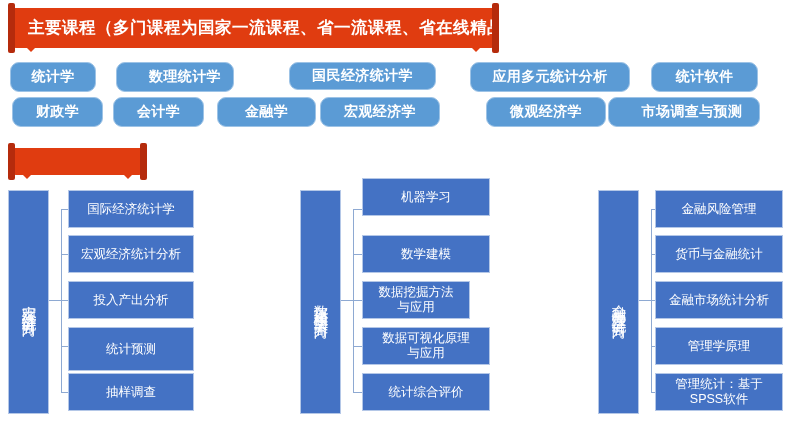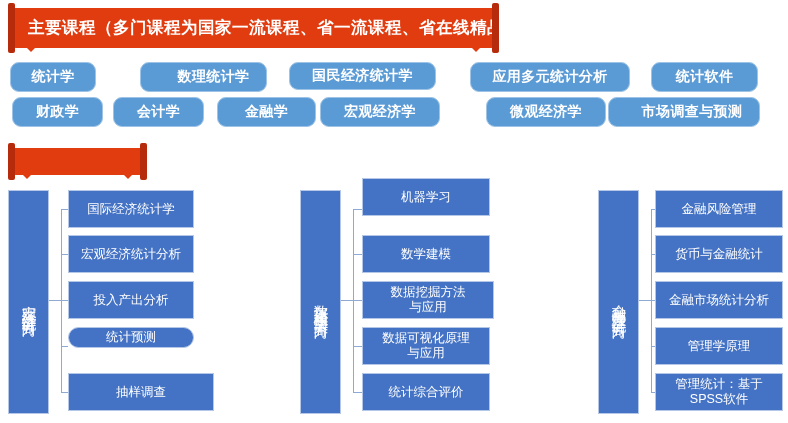--- a/index.html
+++ b/index.html
@@ -145,21 +145,21 @@
     <span class="tail left"></span>
     <span class="tail right"></span>
     <span class="notch" style="left:10px"></span>
     <span class="notch" style="right:10px"></span>
   </div>
 
   <div id="core-row1">
       <div class="pill" style="left: 10px; top: 62px; width: 86px; height: 30px;">
         <span>统计学</span>
       </div>
-      <div class="pill" style="left: 140px; top: 62px; width: 127px; height: 30px; padding-left: 20px;">
+      <div class="pill" style="left: 116px; top: 62px; width: 118px; height: 30px; padding-left: 20px;">
         <span>数理统计学</span>
       </div>
       <div class="pill" style="left: 289px; top: 62px; width: 147px; height: 28px;">
         <span>国民经济统计学</span>
       </div>
       <div class="pill" style="left: 470px; top: 62px; width: 160px; height: 30px;">
         <span>应用多元统计分析</span>
       </div>
       <div class="pill" style="left: 651px; top: 62px; width: 107px; height: 30px;">
         <span>统计软件</span>
@@ -189,32 +189,32 @@
       <div class="col-label" style="left: 8px; top: 190px; width: 41px; height: 224px;">宏观经济统计方向</div>
       <div class="conn v" style="left: 61px; top: 209px; height: 183px;"></div>
       <div class="conn h" style="left: 49px; top: 300px; width: 12px;"></div>
       <div class="conn h" style="left: 61px; top: 209px; width: 7px;"></div>
       <div class="item" style="left: 68px; top: 190px; width: 126px; height: 38px;">国际经济统计学</div>
       <div class="conn h" style="left: 61px; top: 254px; width: 7px;"></div>
       <div class="item" style="left: 68px; top: 235px; width: 126px; height: 38px;">宏观经济统计分析</div>
       <div class="conn h" style="left: 61px; top: 300px; width: 7px;"></div>
       <div class="item" style="left: 68px; top: 281px; width: 126px; height: 38px;">投入产出分析</div>
       <div class="conn h" style="left: 61px; top: 346px; width: 7px;"></div>
-      <div class="item" style="left: 68px; top: 327px; width: 126px; height: 21px; border-radius: 17px;">统计预测</div>
+      <div class="item" style="left: 68px; top: 327px; width: 126px; height: 44px;">统计预测</div>
       <div class="conn h" style="left: 61px; top: 392px; width: 7px;"></div>
-      <div class="item" style="left: 68px; top: 373px; width: 146px; height: 38px;">抽样调查</div>
+      <div class="item" style="left: 68px; top: 373px; width: 126px; height: 38px;">抽样调查</div>
       <div class="col-label" style="left: 300px; top: 190px; width: 41px; height: 224px;">数据建模与决策方向</div>
       <div class="conn v" style="left: 353px; top: 209px; height: 183px;"></div>
       <div class="conn h" style="left: 341px; top: 300px; width: 12px;"></div>
       <div class="conn h" style="left: 353px; top: 209px; width: 9px;"></div>
       <div class="item" style="left: 362px; top: 178px; width: 128px; height: 38px;">机器学习</div>
       <div class="conn h" style="left: 353px; top: 254px; width: 9px;"></div>
       <div class="item" style="left: 362px; top: 235px; width: 128px; height: 38px;">数学建模</div>
       <div class="conn h" style="left: 353px; top: 300px; width: 9px;"></div>
-      <div class="item" style="left: 362px; top: 281px; width: 132px; height: 38px;">数据挖掘方法
+      <div class="item" style="left: 362px; top: 281px; width: 108px; height: 38px;">数据挖掘方法
 与应用</div>
       <div class="conn h" style="left: 353px; top: 346px; width: 9px;"></div>
       <div class="item" style="left: 362px; top: 327px; width: 128px; height: 38px;">数据可视化原理
 与应用</div>
       <div class="conn h" style="left: 353px; top: 392px; width: 9px;"></div>
       <div class="item" style="left: 362px; top: 373px; width: 128px; height: 38px;">统计综合评价</div>
       <div class="col-label" style="left: 598px; top: 190px; width: 41px; height: 224px;">金融与管理统计方向</div>
       <div class="conn v" style="left: 651px; top: 209px; height: 183px;"></div>
       <div class="conn h" style="left: 639px; top: 300px; width: 12px;"></div>
       <div class="conn h" style="left: 651px; top: 209px; width: 4px;"></div>

